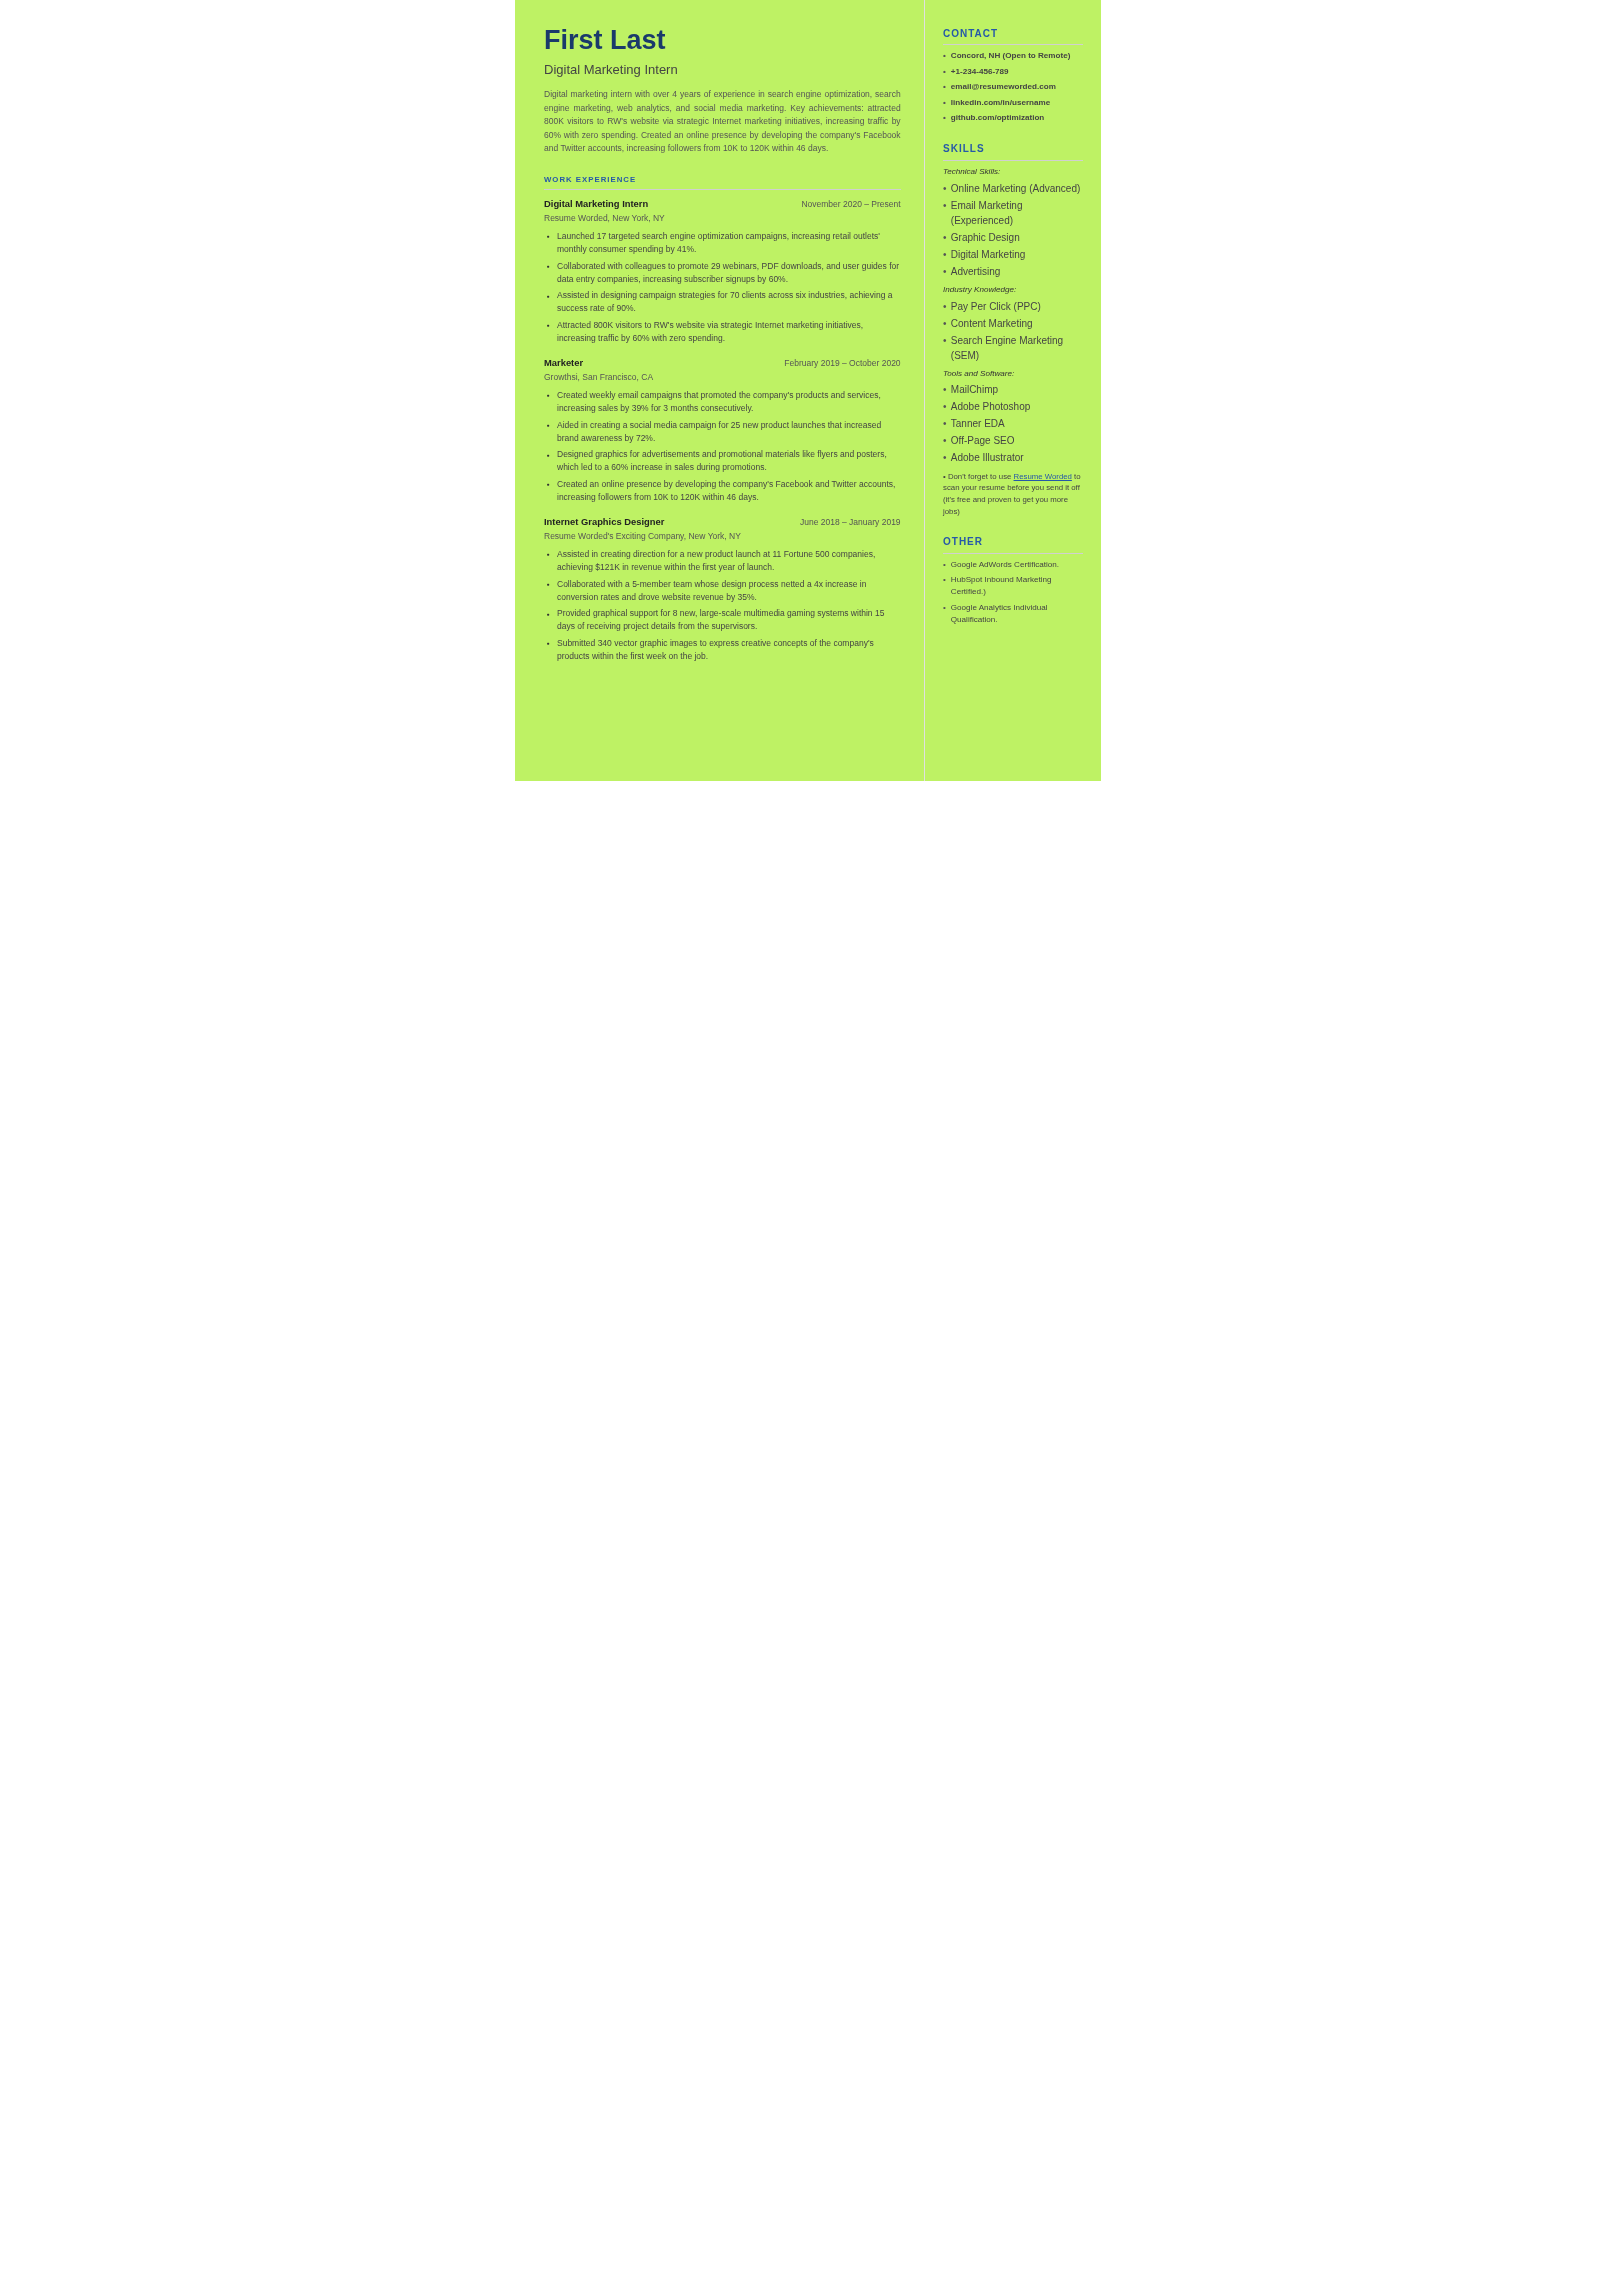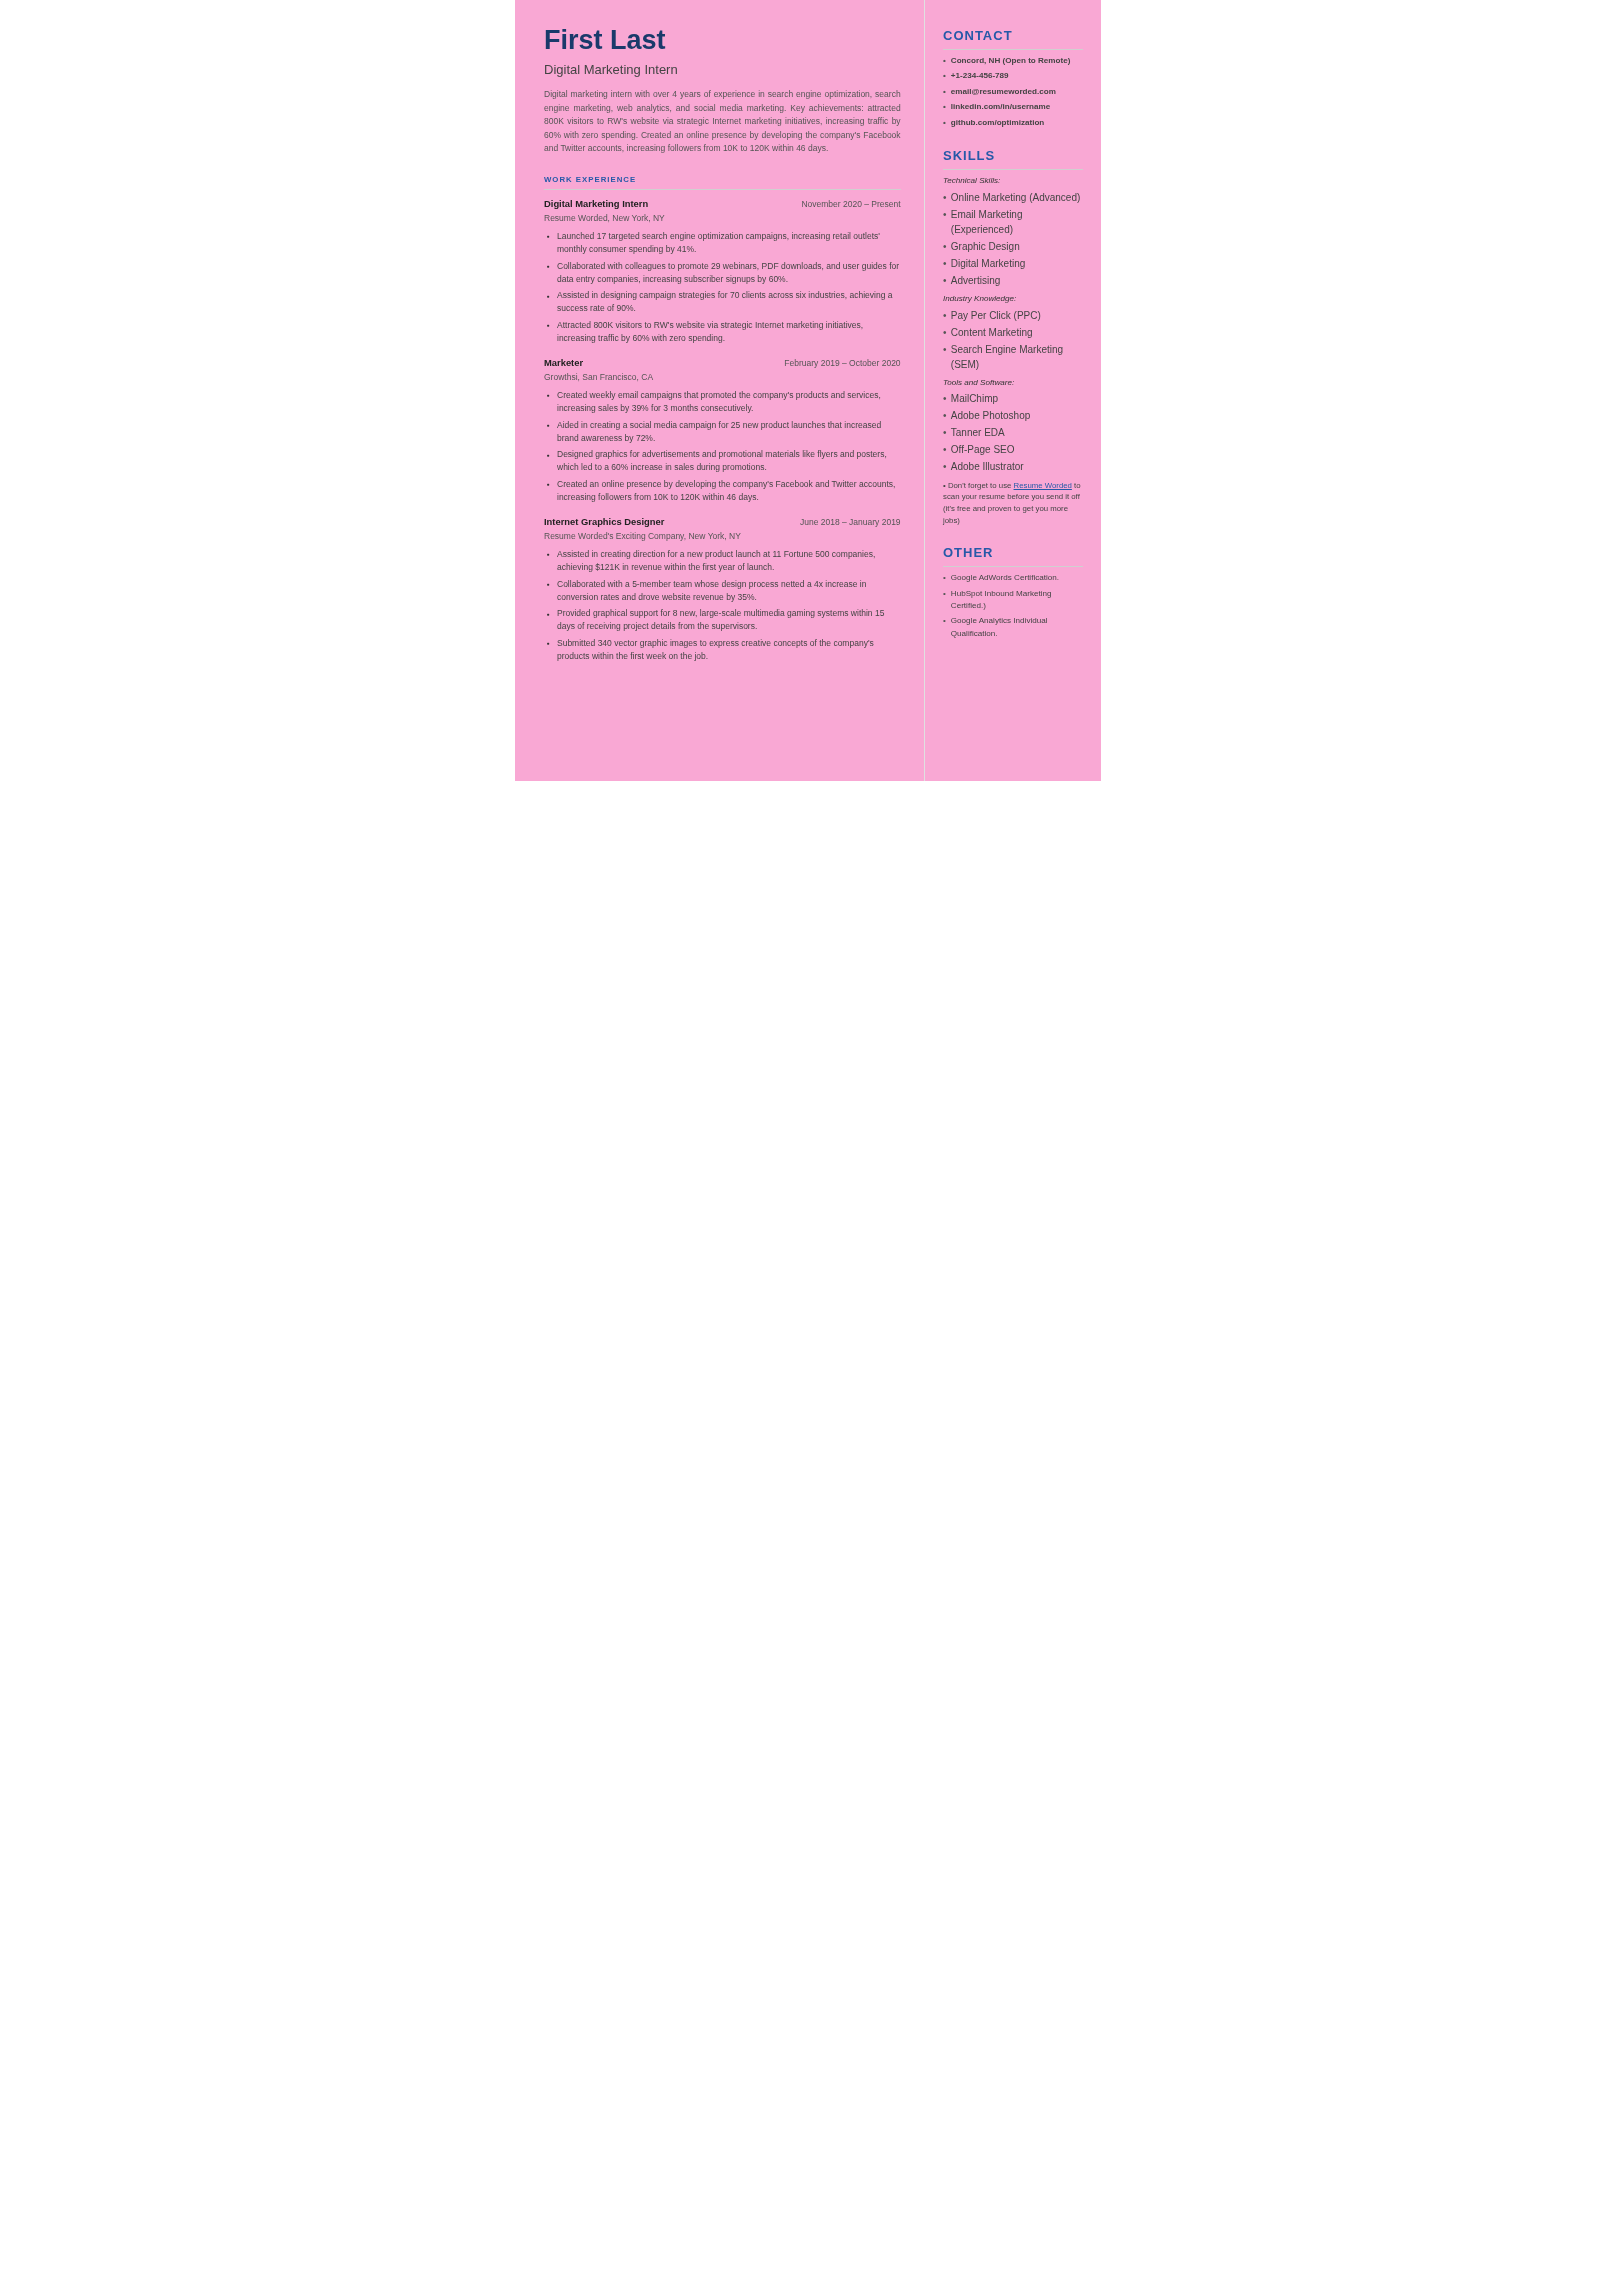--- a/index.html
+++ b/index.html
@@ -6,21 +6,21 @@
     body {
       font-family: Arial, sans-serif;
       background: #fff;
       color: #333;
       font-size: 9px;
       line-height: 1.5;
     }
     .page {
       width: 586px;
       margin: 0 auto;
-      background: #f9a8d4;
+      background: #bef264;
       display: flex;
       min-height: 781px;
     }
     
     .left-col {
       flex: 1;
       padding: 26px 23.4px 26px 29px;
       border-right: 0.7px solid #e0e0e0;
     }
     
@@ -102,21 +102,21 @@
       position: absolute;
       left: 2.6px;
       font-size: 5.2px;
       top: 2.6px;
       color: #333;
     }
 
     
     .right-section { margin-bottom: 17px; }
     .right-section-title {
-      font-size: 13px;
+      font-size: 10px;
       font-weight: 700;
       color: #2659a8;
       letter-spacing: 1px;
       text-transform: uppercase;
       margin-bottom: 5.2px;
       padding-bottom: 3.3px;
       border-bottom: 1px solid #d0d0d0;
     }
     .contact-list {
       list-style: none;

